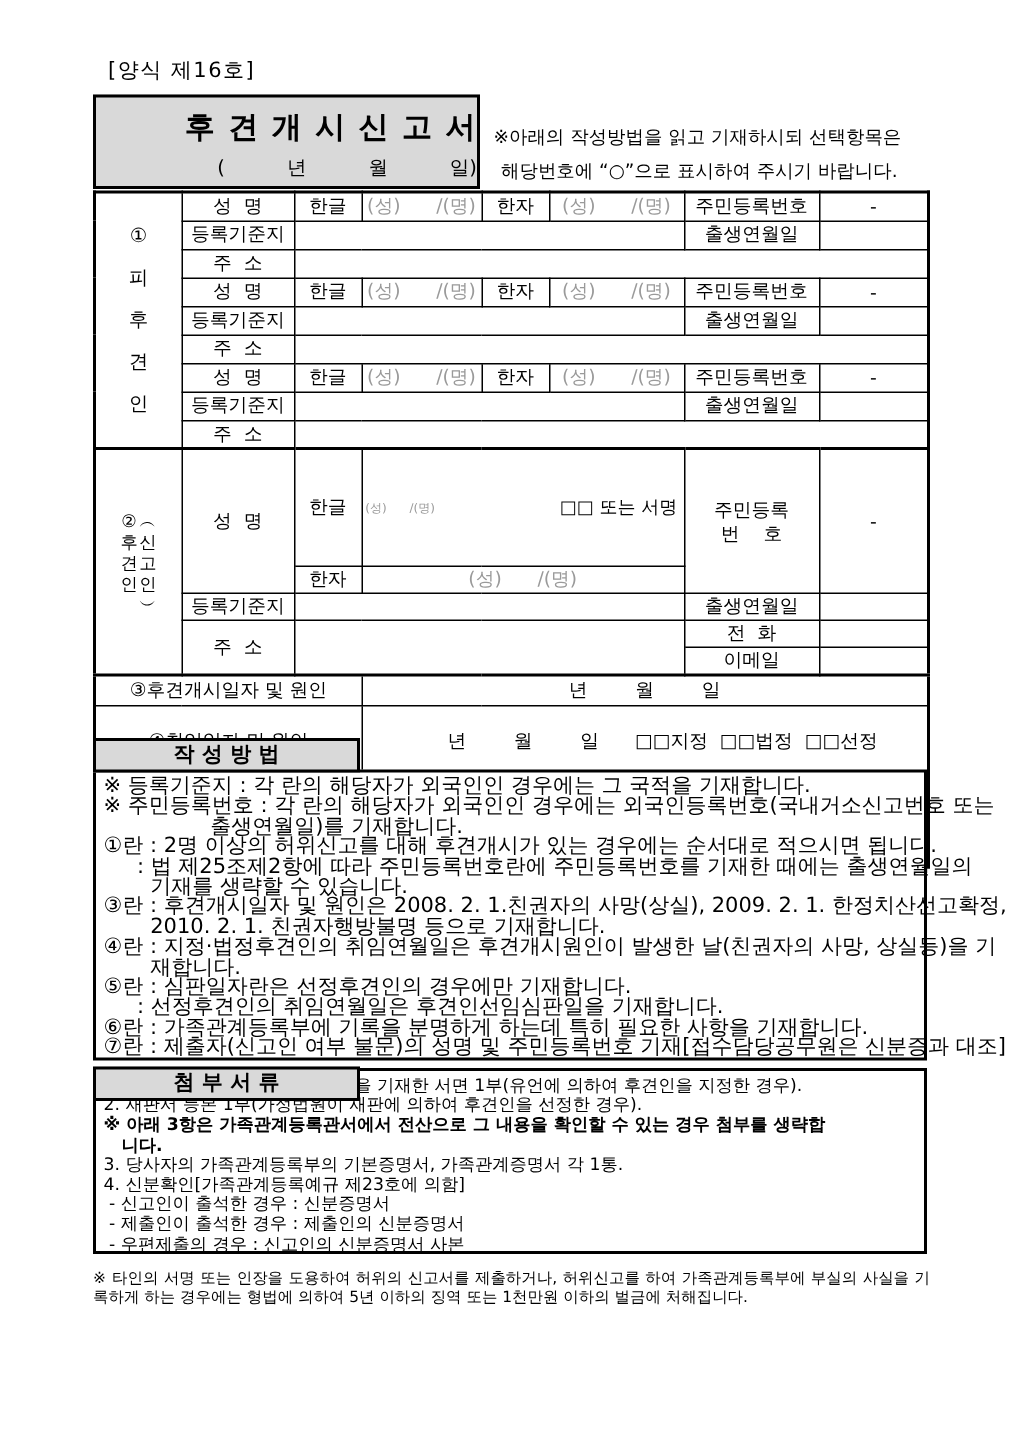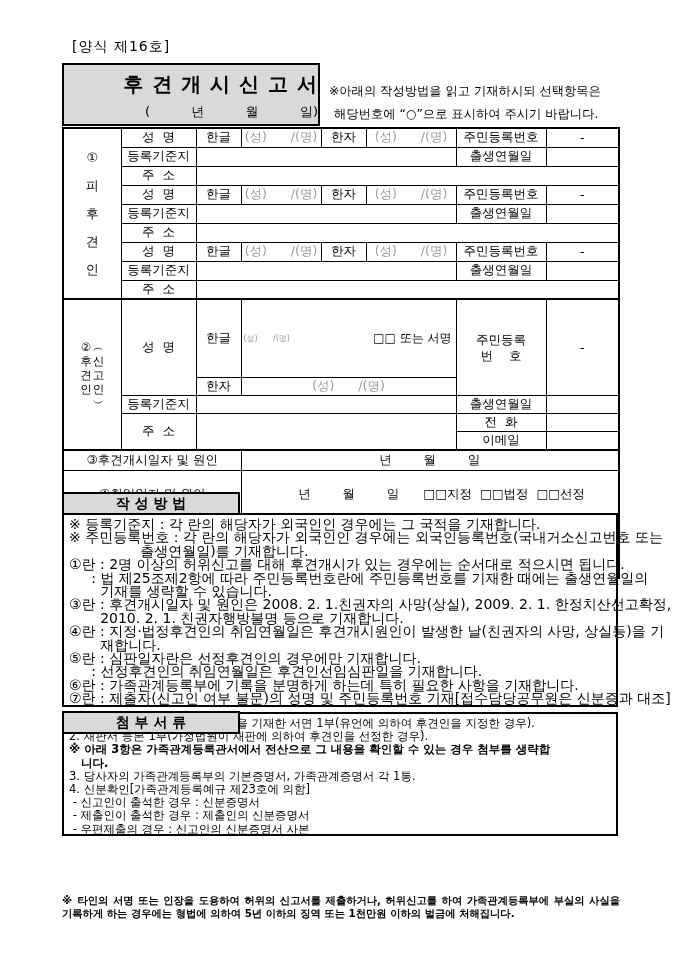--- a/index.html
+++ b/index.html
@@ -39,21 +39,21 @@
               box-sizing:border-box;font-weight:bold;font-size:14px;text-align:center;
               line-height:19px;z-index:2;}
   .sec-box{left:62px;width:556px;border:2px solid #000;box-sizing:border-box;
            padding:3px 5px;background:#fff;z-index:1;}
   #method-header{top:492px;} #method-box{top:513px;height:194px;}
   #attach-header{top:711px;} #attach-box{top:712px;height:124px;}
   #method-box .line{white-space:pre;font-size:14px;line-height:13.4px;}
   #attach-box .line{white-space:pre;font-size:11.5px;line-height:13.2px;}
   .line.bold{font-weight:bold;}
   
-  .footnote{left:62px;top:894px;width:558px;font-size:10.3px;font-weight:bold;
+  .footnote{left:62px;top:846px;width:558px;font-size:10.3px;font-weight:normal;
             line-height:13px;text-align:justify;}
 </style>
 </head>
 <body>
 
 <div class="abs form-code">[양식 제16호]</div>
 
 <div class="abs title-box">
   <div class="title-main">후 견 개 시 신 고 서</div>
   <div class="title-date">(          년          월          일)</div>

